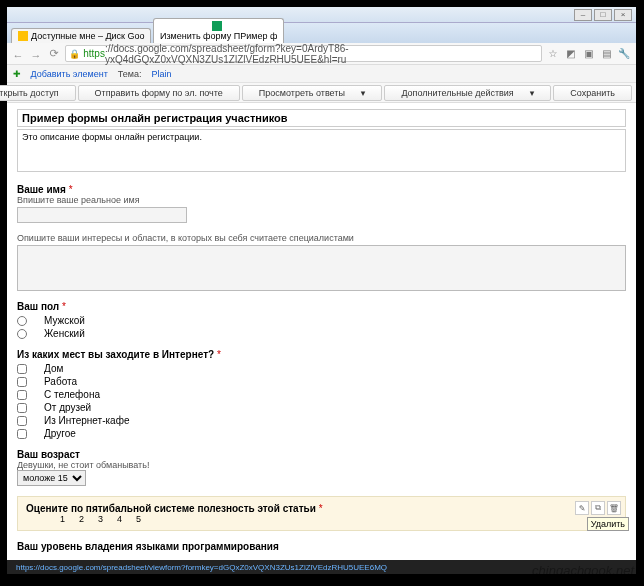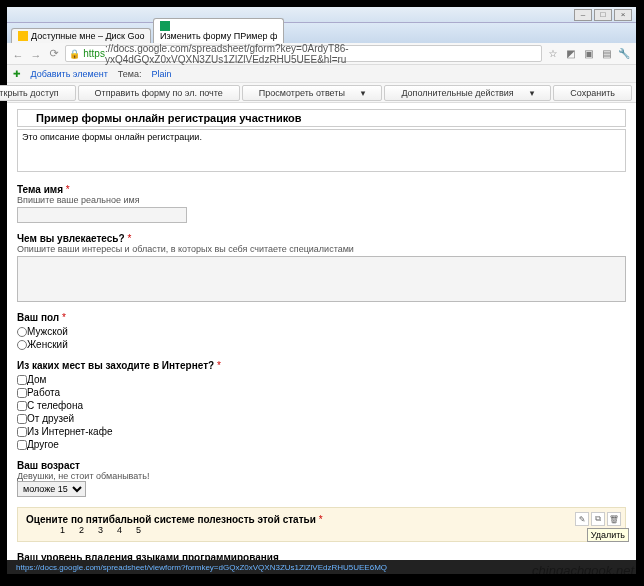--- a/index.html
+++ b/index.html
@@ -2,48 +2,48 @@
 <html><head>
 <meta charset="utf-8">
 <style>
 * { margin:0; padding:0; box-sizing:border-box; font-family:Arial,sans-serif; }
 body { background:#000; width:644px; height:586px; overflow:hidden; position:relative; }
 .wrap { position:absolute; left:7px; top:7px; width:629px; height:567px; background:#fff; font-size:10px; }
 .titlebar { height:16px; background:linear-gradient(#e6eef7,#d4e2f1); display:flex; align-items:center; padding:0 4px; border-bottom:1px solid #aac; }
 .titlebar .spacer { flex:1; }
 .win-btn { width:18px; height:12px; margin-left:2px; background:#e8e8e8; border:1px solid #999; font-size:8px; text-align:center; line-height:10px; color:#555; }
 .tabs { height:20px; background:linear-gradient(#dde9f6,#c8d9ec); display:flex; align-items:flex-end; padding:0 4px; font-size:9px; }
-.tab { background:#f5f5f5; border:1px solid #aaa; border-bottom:none; border-radius:3px 3px 0 0; padding:2px 6px; margin-right:2px; display:flex; max-width:140px; white-space:nowrap; overflow:hidden; }
+.tab { background:#f5f5f5; border:1px solid #aaa; border-bottom:none; border-radius:3px 3px 0 0; padding:2px 6px; margin-right:2px; display:flex; align-items:center; max-width:140px; white-space:nowrap; overflow:hidden; }
 .tab.active { background:#fff;flex-direction:column; }
 .favicon { width:10px; height:10px; margin-right:3px; flex-shrink:0; }
 .favicon.y { background:#ffc107; }
 .favicon.g { background:#0f9d58; }
 .addr { height:22px; background:#f7f7f7; border-bottom:1px solid #ddd; display:flex; align-items:center; padding:0 4px; gap:4px; }
 .nav-btn { width:14px; height:14px; display:flex; align-items:center; justify-content:center; color:#888; font-size:11px; }
 .url-box { flex:1; height:17px; border:1px solid #ccc; border-radius:2px; background:#fff; display:flex; align-items:center; padding:0 3px; font-size:10px; }
 .lock { color:#1a8f1a; margin-right:3px; font-size:9px; }
 .url-https { color:#1a8f1a; }
 .url-rest { color:#555; }
 .addr-ico { width:14px; height:14px; display:flex; align-items:center; justify-content:center; color:#777; }
 .toolbar1 { height:18px; background:#f4f4f4; border-bottom:1px solid #e2e2e2; display:flex; align-items:center; padding:0 6px; font-size:9px; color:#444; gap:10px; }
 .toolbar1 .link { color:#1155cc; }
 .toolbar2 { height:20px; background:#f7f7f7; border-bottom:1px solid #ddd; display:flex; align-items:center; justify-content:flex-end; padding:0 4px; font-size:9px; gap:2px; }
 .tb-btn { border:1px solid #ccc; background:linear-gradient(#fff,#f0f0f0); padding:2px 16px; border-radius:2px; color:#333; white-space:nowrap; display:flex; align-items:center; gap:16px; }
 .share-ico { width:8px; height:8px; background:#d34836; }
 .content { padding:6px 10px 0 10px; height:calc(100% - 16px - 20px - 22px - 18px - 20px - 14px); overflow:hidden; }
 .form-block { margin-bottom:10px; }
-.form-title-inp { width:100%; border:1px solid #ccc; padding:2px 18px; font-size:11px; font-weight:bold; }
+.form-title-inp { width:100%; border:1px solid #ccc; padding:2px 4px; font-size:11px; font-weight:bold; }
 .form-desc { width:100%; height:43px; border:1px solid #ccc; padding:2px 4px; font-size:9px; resize:none; margin-top:2px; }
 .q-label { font-size:10px; font-weight:bold; }
 .q-help { font-size:9px; color:#555; }
 .req { color:#c00; }
 .text-inp { width:170px; border:1px solid #bbb; padding:2px; font-size:9px; margin-top:2px; background:#f4f4f4; }
 .textarea-inp { width:100%; height:46px; border:1px solid #bbb; background:#f4f4f4; margin-top:2px; }
 .opts { margin-top:3px; }
-.opt-row { display:flex; align-items:center; gap:0; font-size:10px; margin-bottom:2px; }
+.opt-row { display:flex; align-items:center; gap:17px; font-size:10px; margin-bottom:2px; }
 .opt-row input { width:10px; height:10px; }
 .sel { border:1px solid #aaa; font-size:9px; padding:1px; background:#f0f0f0; }
 .q-highlight { background:#fdf6e3; border:1px solid #e8e0c0; padding:6px 8px; margin-bottom:10px; position:relative; }
 .q-edit-icons { position:absolute; right:4px; top:4px; display:flex; gap:2px; }
 .q-edit-icons span { width:14px; height:14px; border:1px solid #ccc; background:#fff; font-size:8px; display:flex; align-items:center; justify-content:center; color:#666; }
 .tooltip { position:absolute; right:-4px; top:20px; background:#ffffe1; border:1px solid #999; padding:1px 3px; font-size:9px; }
 .scale-row { display:flex; align-items:center; gap:6px; font-size:9px; margin-top:4px; }
 .scale-nums { display:flex; gap:14px; font-size:9px; margin-left:34px; }
 .scale-radios { display:flex; gap:10px; }
 .scale-radios input { width:10px; height:10px; }
@@ -114,27 +114,26 @@
    <div class="tb-btn">Сохранить</div>
  </div>
 
  <div class="content">
    <div class="form-block">
      <input class="form-title-inp" value="Пример формы онлайн регистрация участников" style="">
      <textarea class="form-desc" style="">Это описание формы онлайн регистрации.</textarea>
    </div>
 
    <div class="form-block">
-     <div><span class="q-label">Тема имя</span> <span class="req">*</span></div>
+     <div><span class="q-label">Ваше имя</span> <span class="req">*</span></div>
      <div class="q-help">Впишите ваше реальное имя</div>
      <input class="text-inp" style="">
    </div>
 
    <div class="form-block">
-     <div><span class="q-label">Чем вы увлекаетесь?</span> <span class="req">*</span></div>
      <div class="q-help">Опишите ваши интересы и области, в которых вы себя считаете специалистами</div>
      <div class="textarea-inp"></div>
    </div>
 
    <div class="form-block">
      <div><span class="q-label">Ваш пол</span> <span class="req">*</span></div>
      <div class="opts">
        <div class="opt-row">
             <input type="radio" style="">
             <span>Мужской</span>

